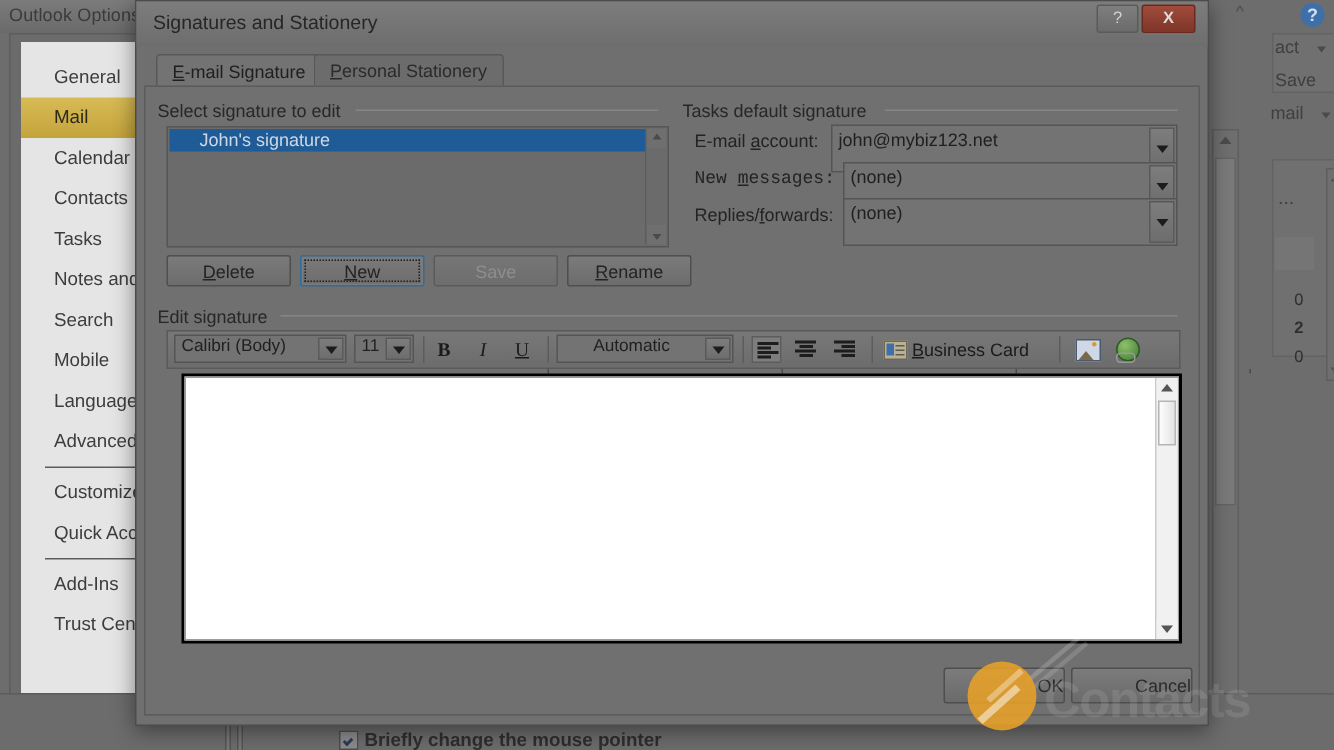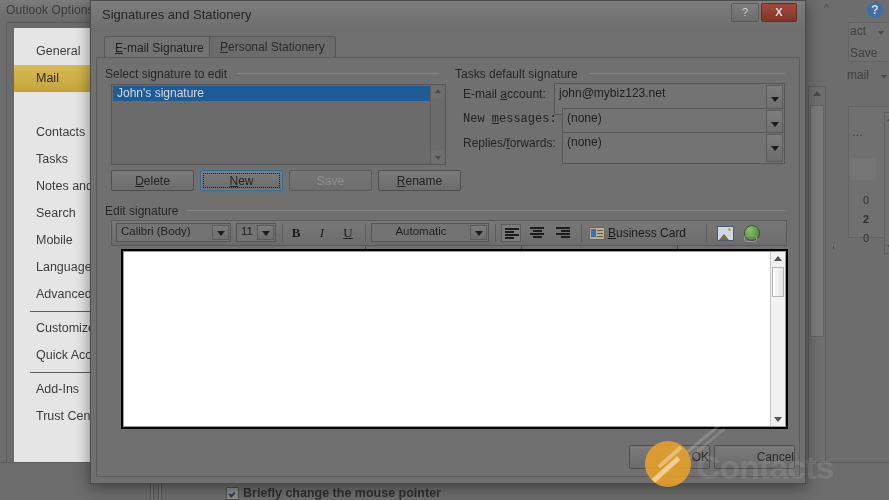--- a/index.html
+++ b/index.html
@@ -156,21 +156,21 @@
     position:absolute;height:1px;background:#858585;
   }
 
   
   .listbox{
     position:absolute;background:#6b6b6b;border:1px solid #565656;
   }
   .listitem{
     position:absolute;left:1px;top:1px;right:14px;height:15px;
     background:#1f5b96;color:#cfd8e2;font-size:12px;
-    padding-left:4px;line-height:15px;box-sizing:border-box;
+    padding-left:20px;line-height:15px;box-sizing:border-box;
   }
   .lb-scroll{
     position:absolute;top:1px;right:1px;width:13px;bottom:1px;
     background:#6f6f6f;border-left:1px solid #5c5c5c;
   }
   .lb-scroll .bar{position:absolute;left:0;right:0;top:13px;bottom:13px;background:#6b6b6b;}
 
   
   .btn{
     position:absolute;height:21px;line-height:21px;text-align:center;
@@ -315,20 +315,21 @@
   <div class="bg-window">
 
     <div class="bg-titlebar"></div>
     <div class="bg-title">Outlook Options</div>
 
     <div class="bg-optpanel"></div>
 
     <div class="bg-nav">
       <div class="nav-item" style="top:10px">General</div>
       <div class="nav-item sel" style="top:37px">Mail</div>
+      <div class="nav-item" style="top:64px">Calendar</div>
       <div class="nav-item" style="top:91px">Contacts</div>
       <div class="nav-item" style="top:118px">Tasks</div>
       <div class="nav-item" style="top:145px">Notes and J</div>
       <div class="nav-item" style="top:172px">Search</div>
       <div class="nav-item" style="top:199px">Mobile</div>
       <div class="nav-item" style="top:226px">Language</div>
       <div class="nav-item" style="top:253px">Advanced</div>
       <div class="nav-sep" style="top:283px"></div>
       <div class="nav-item" style="top:287px">Customize R</div>
       <div class="nav-item" style="top:314px">Quick Acces</div>

